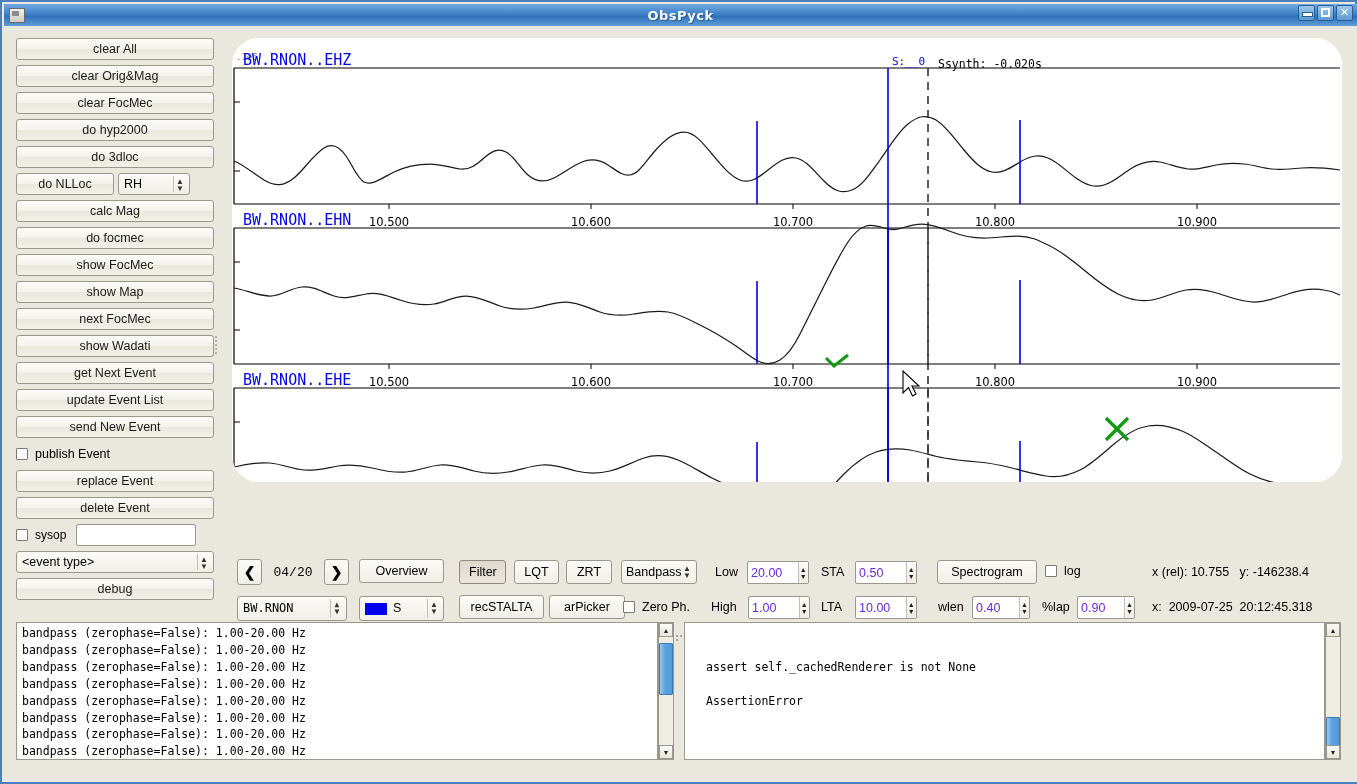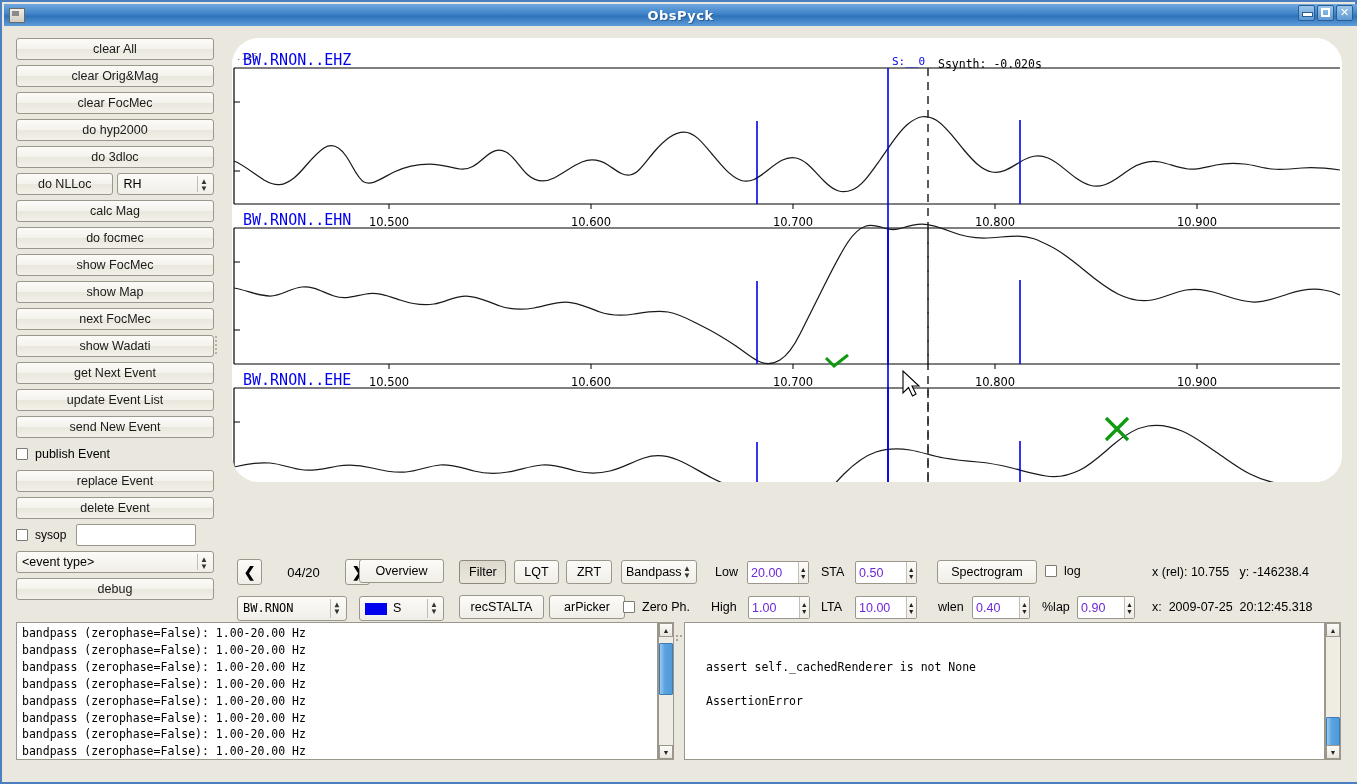--- a/index.html
+++ b/index.html
@@ -189,21 +189,21 @@
 
     <div id="sidebar">
       <div class="btn">clear All</div>
       <div class="btn">clear Orig&amp;Mag</div>
       <div class="btn">clear FocMec</div>
       <div class="btn">do hyp2000</div>
       <div class="btn">do 3dloc</div>
 
       <div class="row">
         <div class="btn" style="width:98px;margin-right:4px;margin-bottom:0;">do NLLoc</div>
-        <div class="combo" style="width:97px;align-items:flex-end;">
+        <div class="combo" style="width:72px;align-items:flex-end;">
           <span>RH</span>
           <span class="sep"></span>
           <span class="arrow">
               <span>▲</span>
               <span>▼</span>
             </span>
         </div>
       </div>
 
       <div class="btn">calc Mag</div>
@@ -404,21 +404,21 @@
         <i></i>
         <i></i>
         <i></i>
         <i></i>
     </div>
 
     <div id="controls">
 
       <div style="position:absolute;left:5px;top:3px;display:flex;align-items:center;">
         <div class="iconbtn">❮</div>
-        <span style="width:83px;text-align:center;font-size:13px;font-family:Liberation Sans, sans-serif;">04/20</span>
+        <span style="width:62px;text-align:center;font-size:13px;font-family:Liberation Mono, monospace;">04/20</span>
         <div class="iconbtn">❯</div>
       </div>
 
       <div class="cbtn" style="position:absolute;left:127px;top:3px;width:85px;">Overview</div>
 
       <div class="cbtn pressed" style="position:absolute;left:227px;top:4px;width:47px;">Filter</div>
       <div class="cbtn" style="position:absolute;left:282px;top:4px;width:45px;">LQT</div>
       <div class="cbtn" style="position:absolute;left:334px;top:4px;width:46px;">ZRT</div>
 
       <div class="combo" style="position:absolute;left:389px;top:4px;width:76px;height:24px;line-height:22px;padding-left:4px;">

